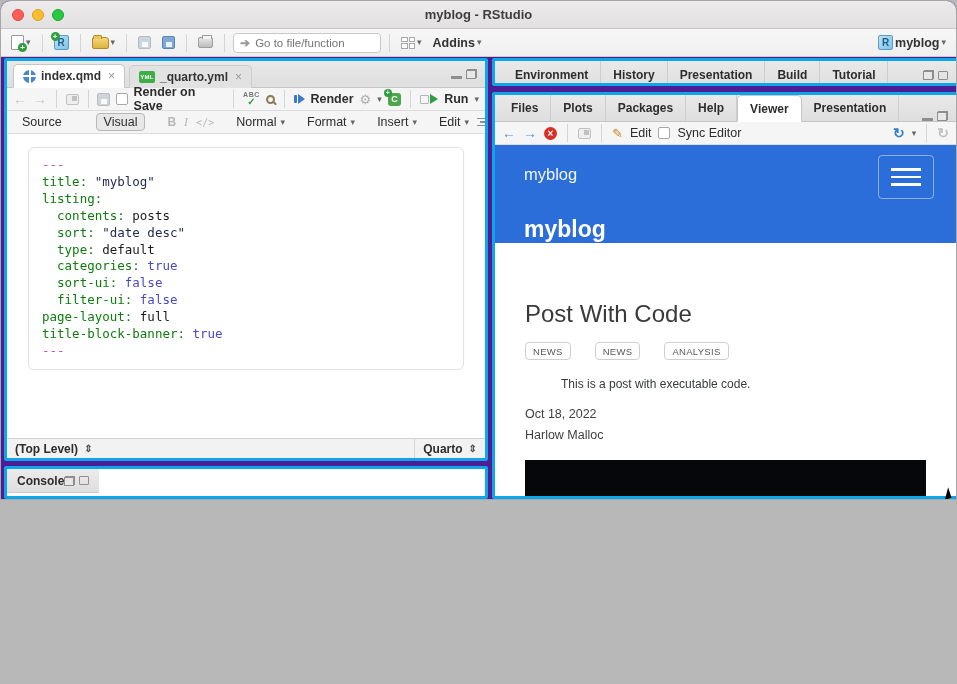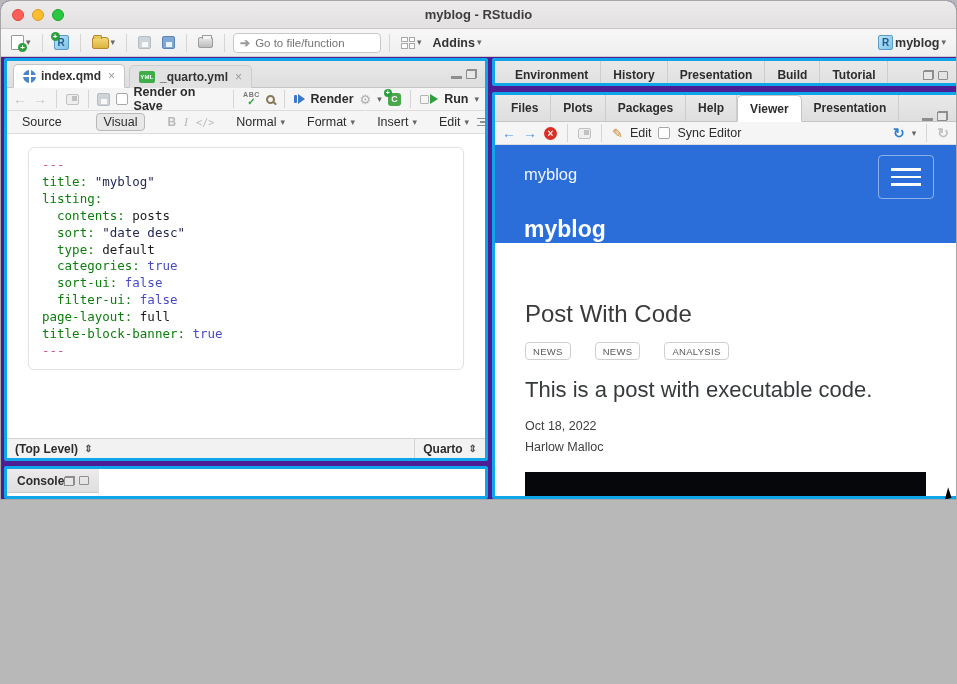--- a/index.html
+++ b/index.html
@@ -139,21 +139,21 @@
   .viewer-content { flex:1; background:#fff; overflow:hidden; display:flex; flex-direction:column; }
   .site-header { height:130px; padding:20px 0 0 29px; position:relative; }
   .navbar-brand { color:#f2f6fd; font-size:16.5px; }
   .hamburger { position:absolute; top:10px; right:22px; width:56px; height:44px; border:1px solid rgba(255,255,255,.45); border-radius:4px; display:flex; flex-direction:column; justify-content:center; align-items:center; gap:5px; }
   .hamburger span { width:30px; height:2.5px; background:#fff; }
   .banner-title { margin-top:32px; color:#fff; font-size:23px; font-weight:bold; }
   .post { padding:0 30px; }
   .post-title { margin-top:57px; font-size:24px; font-weight:normal; color:#3a3a3a; }
   .badges { display:flex; gap:24px; margin-top:14px; }
   .badge { border:1px solid #cfcfcf; border-radius:4px; padding:2.5px 7px; font-size:9.5px; color:#5a5a5a; letter-spacing:.3px; }
-  .post-desc { margin-top:17px; font-size:22px; color:#373a3c; }
+  .post-desc { margin-top:17px; font-size:12px; color:#373a3c;margin-left:36px; }
   .post-date { margin-top:16px; font-size:12.5px; color:#3f3f3f; }
   .post-author { margin-top:7px; font-size:12.5px; color:#3f3f3f; }
 
   
   .earth { margin-top:18px; width:401px; height:200px; background:#06070b; position:relative; overflow:hidden;
     background-image:
       radial-gradient(1px 1px at 40px 30px, rgba(255,255,255,.7) 50%, transparent 51%),
       radial-gradient(1px 1px at 120px 55px, rgba(255,255,255,.5) 50%, transparent 51%),
       radial-gradient(1px 1px at 210px 22px, rgba(255,255,255,.6) 50%, transparent 51%),
       radial-gradient(1px 1px at 300px 48px, rgba(255,255,255,.5) 50%, transparent 51%),

